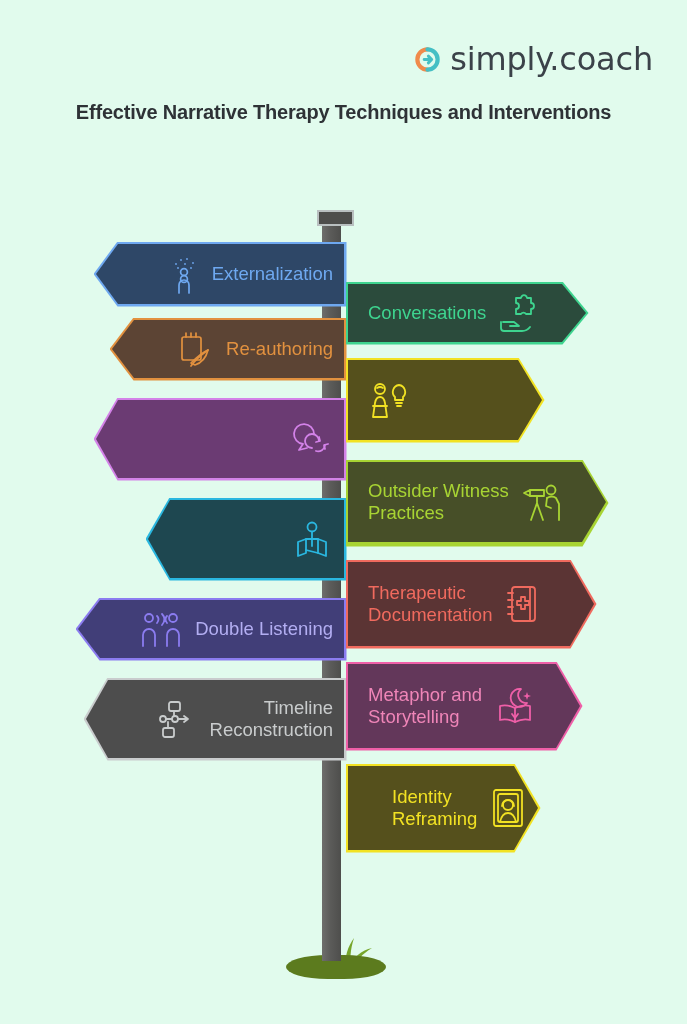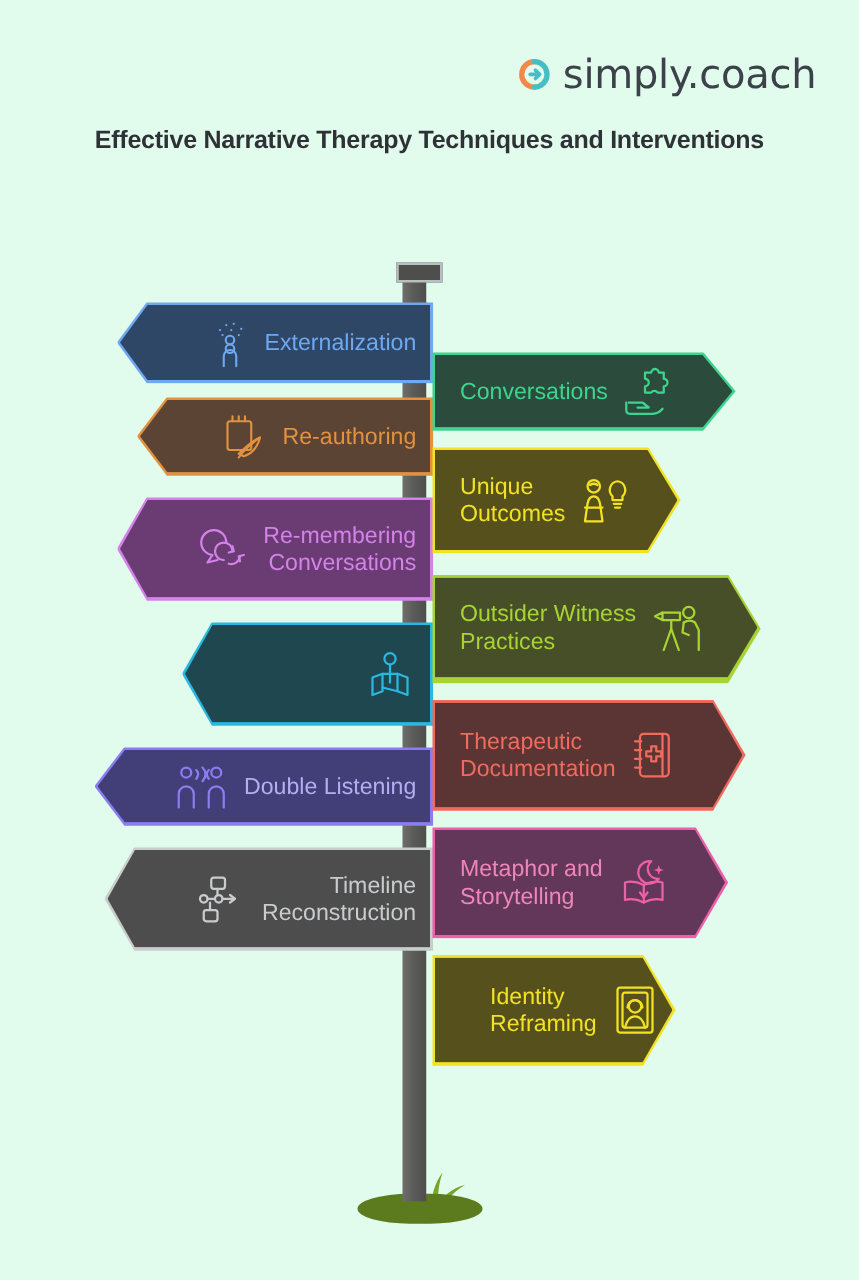--- a/index.html
+++ b/index.html
@@ -128,22 +128,20 @@
 <div class="sign left" style="top: 400px; left: 96px; width: 248px; height: 78px; background: rgb(107, 59, 115); color: rgb(211, 130, 232); filter: drop-shadow(transparent 0px 0px 0px); box-shadow: none;">
   <div class="inner">
     <svg class="ico" width="42" height="42" viewBox="0 0 42 42">
       <g fill="none" stroke="currentColor" stroke-width="1.8" stroke-linecap="round" stroke-linejoin="round">
         <path d="M23 16 A10 10 0 1 0 12 26 L8 32 L16 30"></path>
         <path d="M21 30 A7 7 0 1 1 28 23"></path>
         <path d="M34 27 A7 7 0 0 1 25 33"></path>
         <path d="M28 19 l1 4 l-4 1 M34 31 l-1 -4 l4 -1"></path>
       </g>
     </svg>
-    <span class="label" style="color: rgb(211, 130, 232);">Re-membering
-Conversations</span>
   </div>
 </div>
 
 <div class="sign left" style="top: 500px; left: 148px; width: 196px; height: 78px; background: rgb(30, 71, 80); color: rgb(42, 183, 224); filter: drop-shadow(transparent 0px 0px 0px); box-shadow: none;">
   <div class="inner">
     <svg class="ico" width="42" height="42" viewBox="0 0 42 42">
       <g fill="none" stroke="currentColor" stroke-width="1.8" stroke-linecap="round" stroke-linejoin="round">
         <circle cx="21" cy="9" r="4.5"></circle>
         <path d="M21 14 v14"></path>
         <path d="M7 24 l8 -3 v14 l-8 3 Z"></path>
@@ -194,22 +192,20 @@
         <path d="M25 4 a3 3 0 0 1 5 2 h4 v5 a3 3 0 0 1 0 6 v5 h-5 a3 3 0 0 0 -5 0 h-5 v-5 a3 3 0 0 0 0 -6 v-5 h5 a3 3 0 0 1 1 -2 Z"></path>
         <path d="M6 30 h11 l5 4 h-9"></path>
         <path d="M4 30 v6 q0 3 3 3 h18 q5 0 8 -4"></path>
       </g>
     </svg>
   </div>
 </div>
 
 <div class="sign right" style="top: 360px; left: 348px; width: 194px; height: 80px; background: rgb(85, 80, 28); color: rgb(242, 226, 35); filter: drop-shadow(transparent 0px 0px 0px); box-shadow: none;">
   <div class="inner">
-    <span class="label" style="color: rgb(242, 226, 35);">Unique
-Outcomes</span>
     <svg class="ico" width="42" height="42" viewBox="0 0 42 42">
       <g fill="none" stroke="currentColor" stroke-width="1.8" stroke-linecap="round" stroke-linejoin="round">
         <circle cx="12" cy="10" r="5"></circle>
         <path d="M9 9 q3 -2 6 0"></path>
         <path d="M5 38 l2 -14 q1 -6 5 -6 q4 0 5 6 l2 14 Z"></path>
         <path d="M5 27 h14"></path>
         <path d="M31 6 a7 7 0 0 1 4 12 v3 h-8 v-3 a7 7 0 0 1 4 -12 Z"></path>
         <path d="M28 24 h6 M29 27 h4"></path>
       </g>
     </svg>

